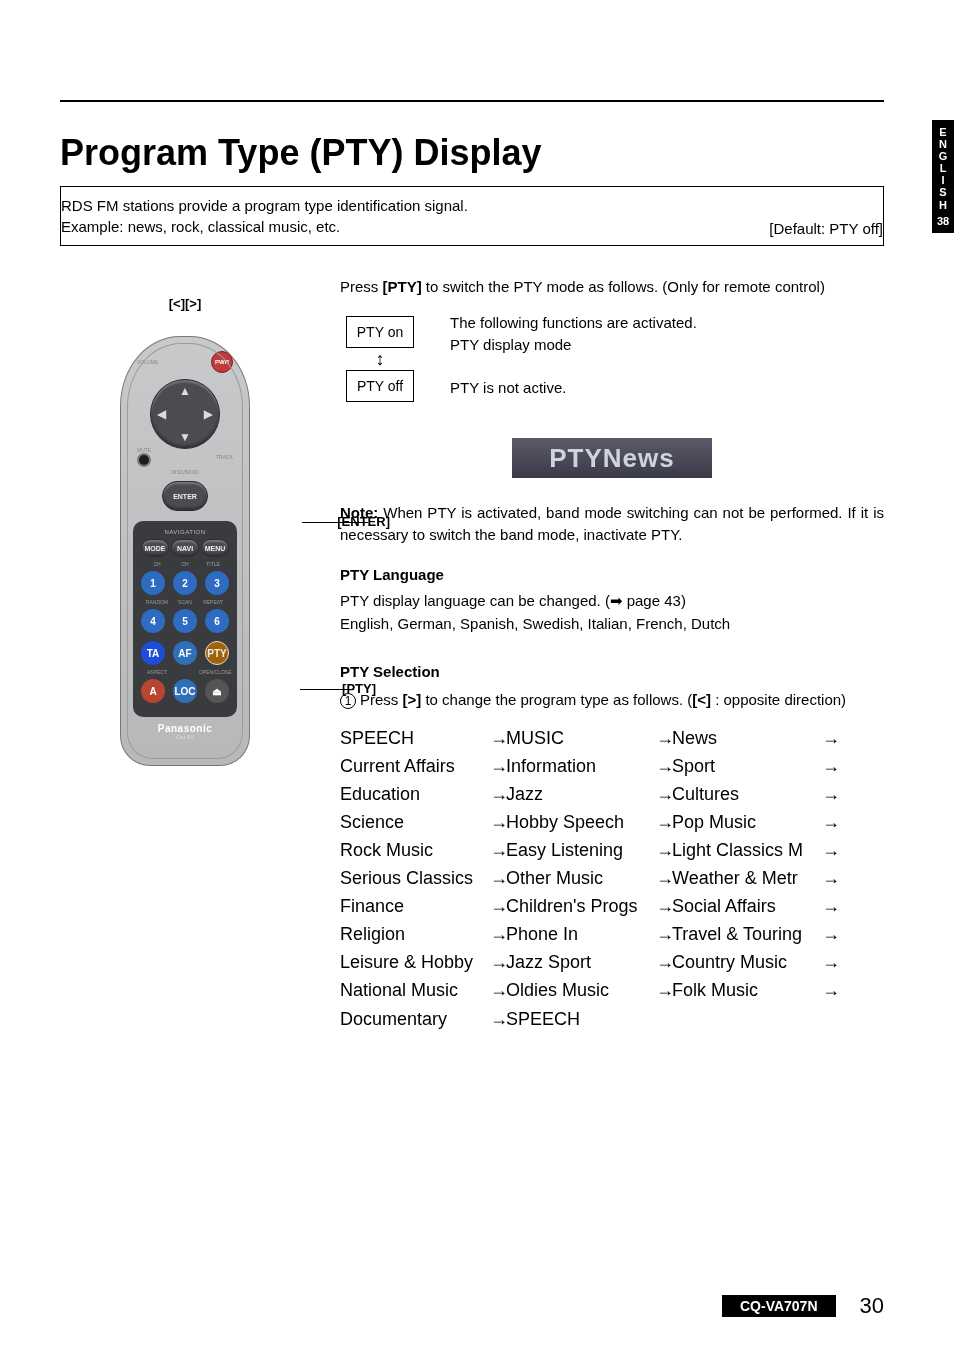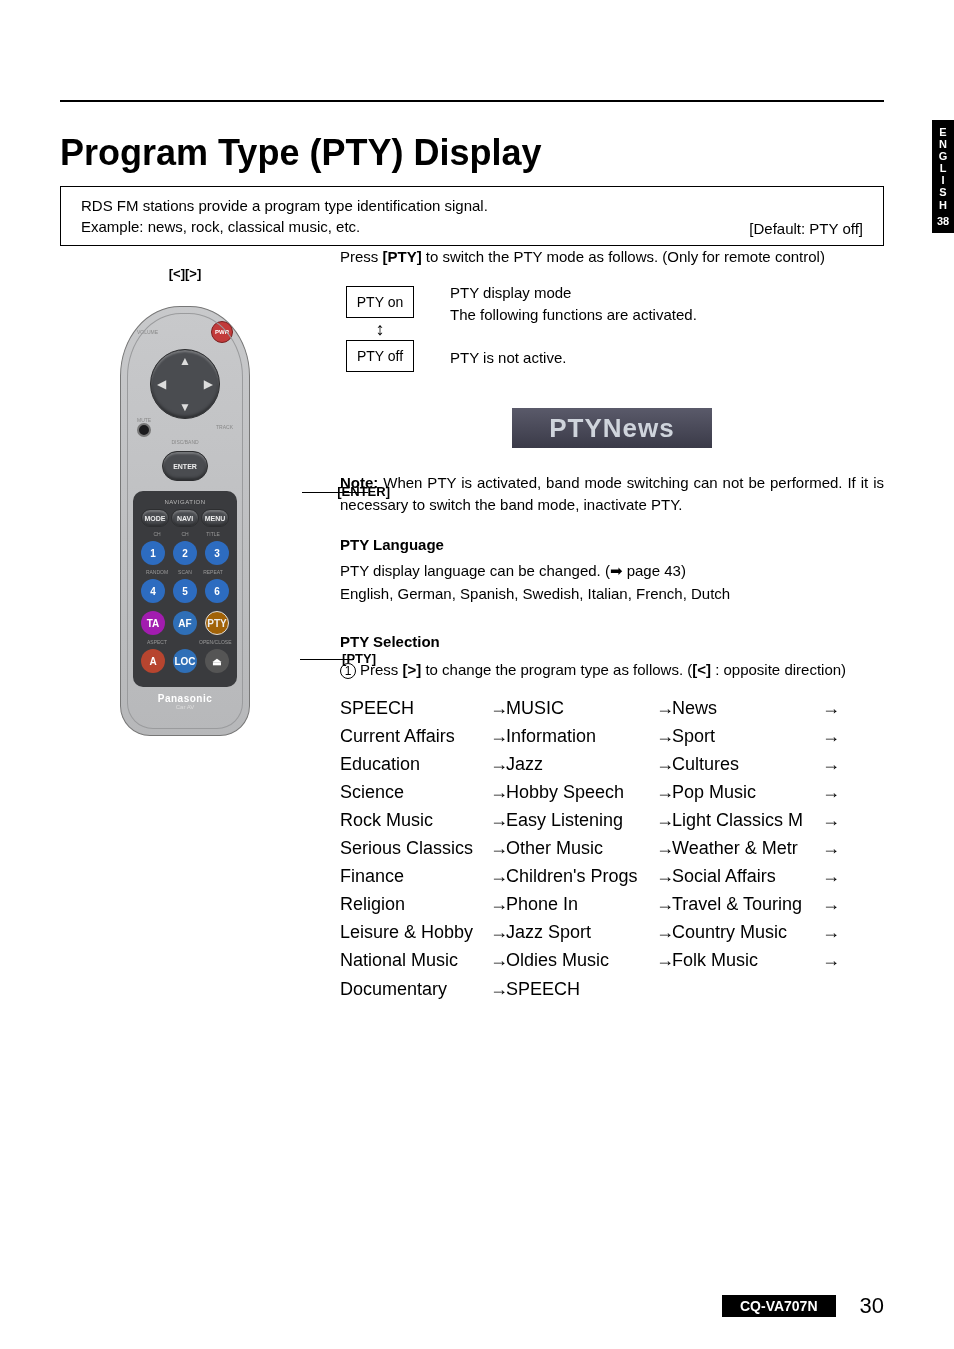--- a/index.html
+++ b/index.html
@@ -10,21 +10,22 @@
     background: #fff;
     width: 954px;
     height: 1349px;
     position: relative;
     padding: 100px 70px 40px 60px;
   }
   .top-rule { border-top: 2px solid #000; margin-bottom: 30px; }
   h1 { font-size: 36px; font-weight: bold; margin-bottom: 12px; }
   .intro-box {
     border: 1px solid #000;
-    padding: 8px 20px;
+    padding: 8px 0;
+    margin-bottom: 30px;
     display: flex;
     justify-content: space-between;
     align-items: flex-end;
   }
   .intro-left { line-height: 1.4; }
   .two-col { display: flex; gap: 30px; }
   .left-col { width: 250px; flex: 0 0 250px; position: relative; }
   .right-col { flex: 1; line-height: 1.45; }
   .right-col p { margin-bottom: 14px; text-align: justify; }
   .bold { font-weight: bold; }
@@ -109,21 +110,21 @@
   .remote-label{position:absolute;font-size:13px;font-weight:bold;}
   .lbl-track{top:-40px;left:50%;transform:translateX(-50%);}
   .lbl-enter{top:178px;right:-80px;}
   .lbl-pty{top:345px;right:-66px;}
   .leader{position:absolute;border-top:1px solid #000;}
   .leader.enter{top:186px;right:-58px;width:66px;}
   .leader.pty{top:353px;right:-44px;width:54px;}
   .mutehole{width:14px;height:14px;border-radius:50%;background:#1b1b1d;border:2px solid #777;}
   .pwr-btn{width:22px;height:22px;border-radius:50%;background:#c23b3b;border:1px solid #7a1f1f;display:flex;align-items:center;justify-content:center;color:#fff;font-size:6px;font-weight:bold;}
   .tabtns .num-btn{width:24px;height:24px;}
-  .ta-c{background:#a21caf;} .af-c{background:#2f6fb7;} .pty-c{background:#a16207;border:1px solid #ddd;color:#eee;}
+  .ta-c{background:#1d4ed8;} .af-c{background:#2f6fb7;} .pty-c{background:#a16207;border:1px solid #ddd;color:#eee;}
   .a-c{background:#b7452f;} .loc-c{background:#2f6fb7;} .ej-c{background:#555;}
   .tiny-lab-row{display:flex;justify-content:space-between;margin:0 2px;}
   .tiny-lab-row span{color:#999;font-size:5px;width:28px;text-align:center;}
   .step-num{display:inline-block;width:16px;height:16px;border:1px solid #000;border-radius:50%;text-align:center;font-size:12px;line-height:15px;margin-right:4px;}
   .sect-gap{clear:both;height:6px;}
 </style>
 </head>
 <body>
 
 <div class="side-tab">
@@ -269,22 +270,22 @@
       <span>Press </span><span class="bold">[PTY]</span><span> to switch the PTY mode as follows. (Only for remote control)</span>
     </p>
 
     <div class="toggle-row">
       <div class="pty-toggle">
         <div class="pty-box">PTY on</div>
         <div class="arrow-updown">↕</div>
         <div class="pty-box">PTY off</div>
       </div>
       <div class="desc">
+        <div>The following functions are activated.</div>
         <div>PTY display mode</div>
-        <div>The following functions are activated.</div>
         <div style="height:22px"></div>
         <div>PTY is not active.</div>
       </div>
     </div>
     <div class="sect-gap"></div>
 
     <div class="news-img">PTYNews</div>
 
     <p>
       <span class="bold">Note:</span><span> When PTY is activated, band mode switching can not be performed. If it is necessary to switch the band mode, inactivate PTY.</span>

